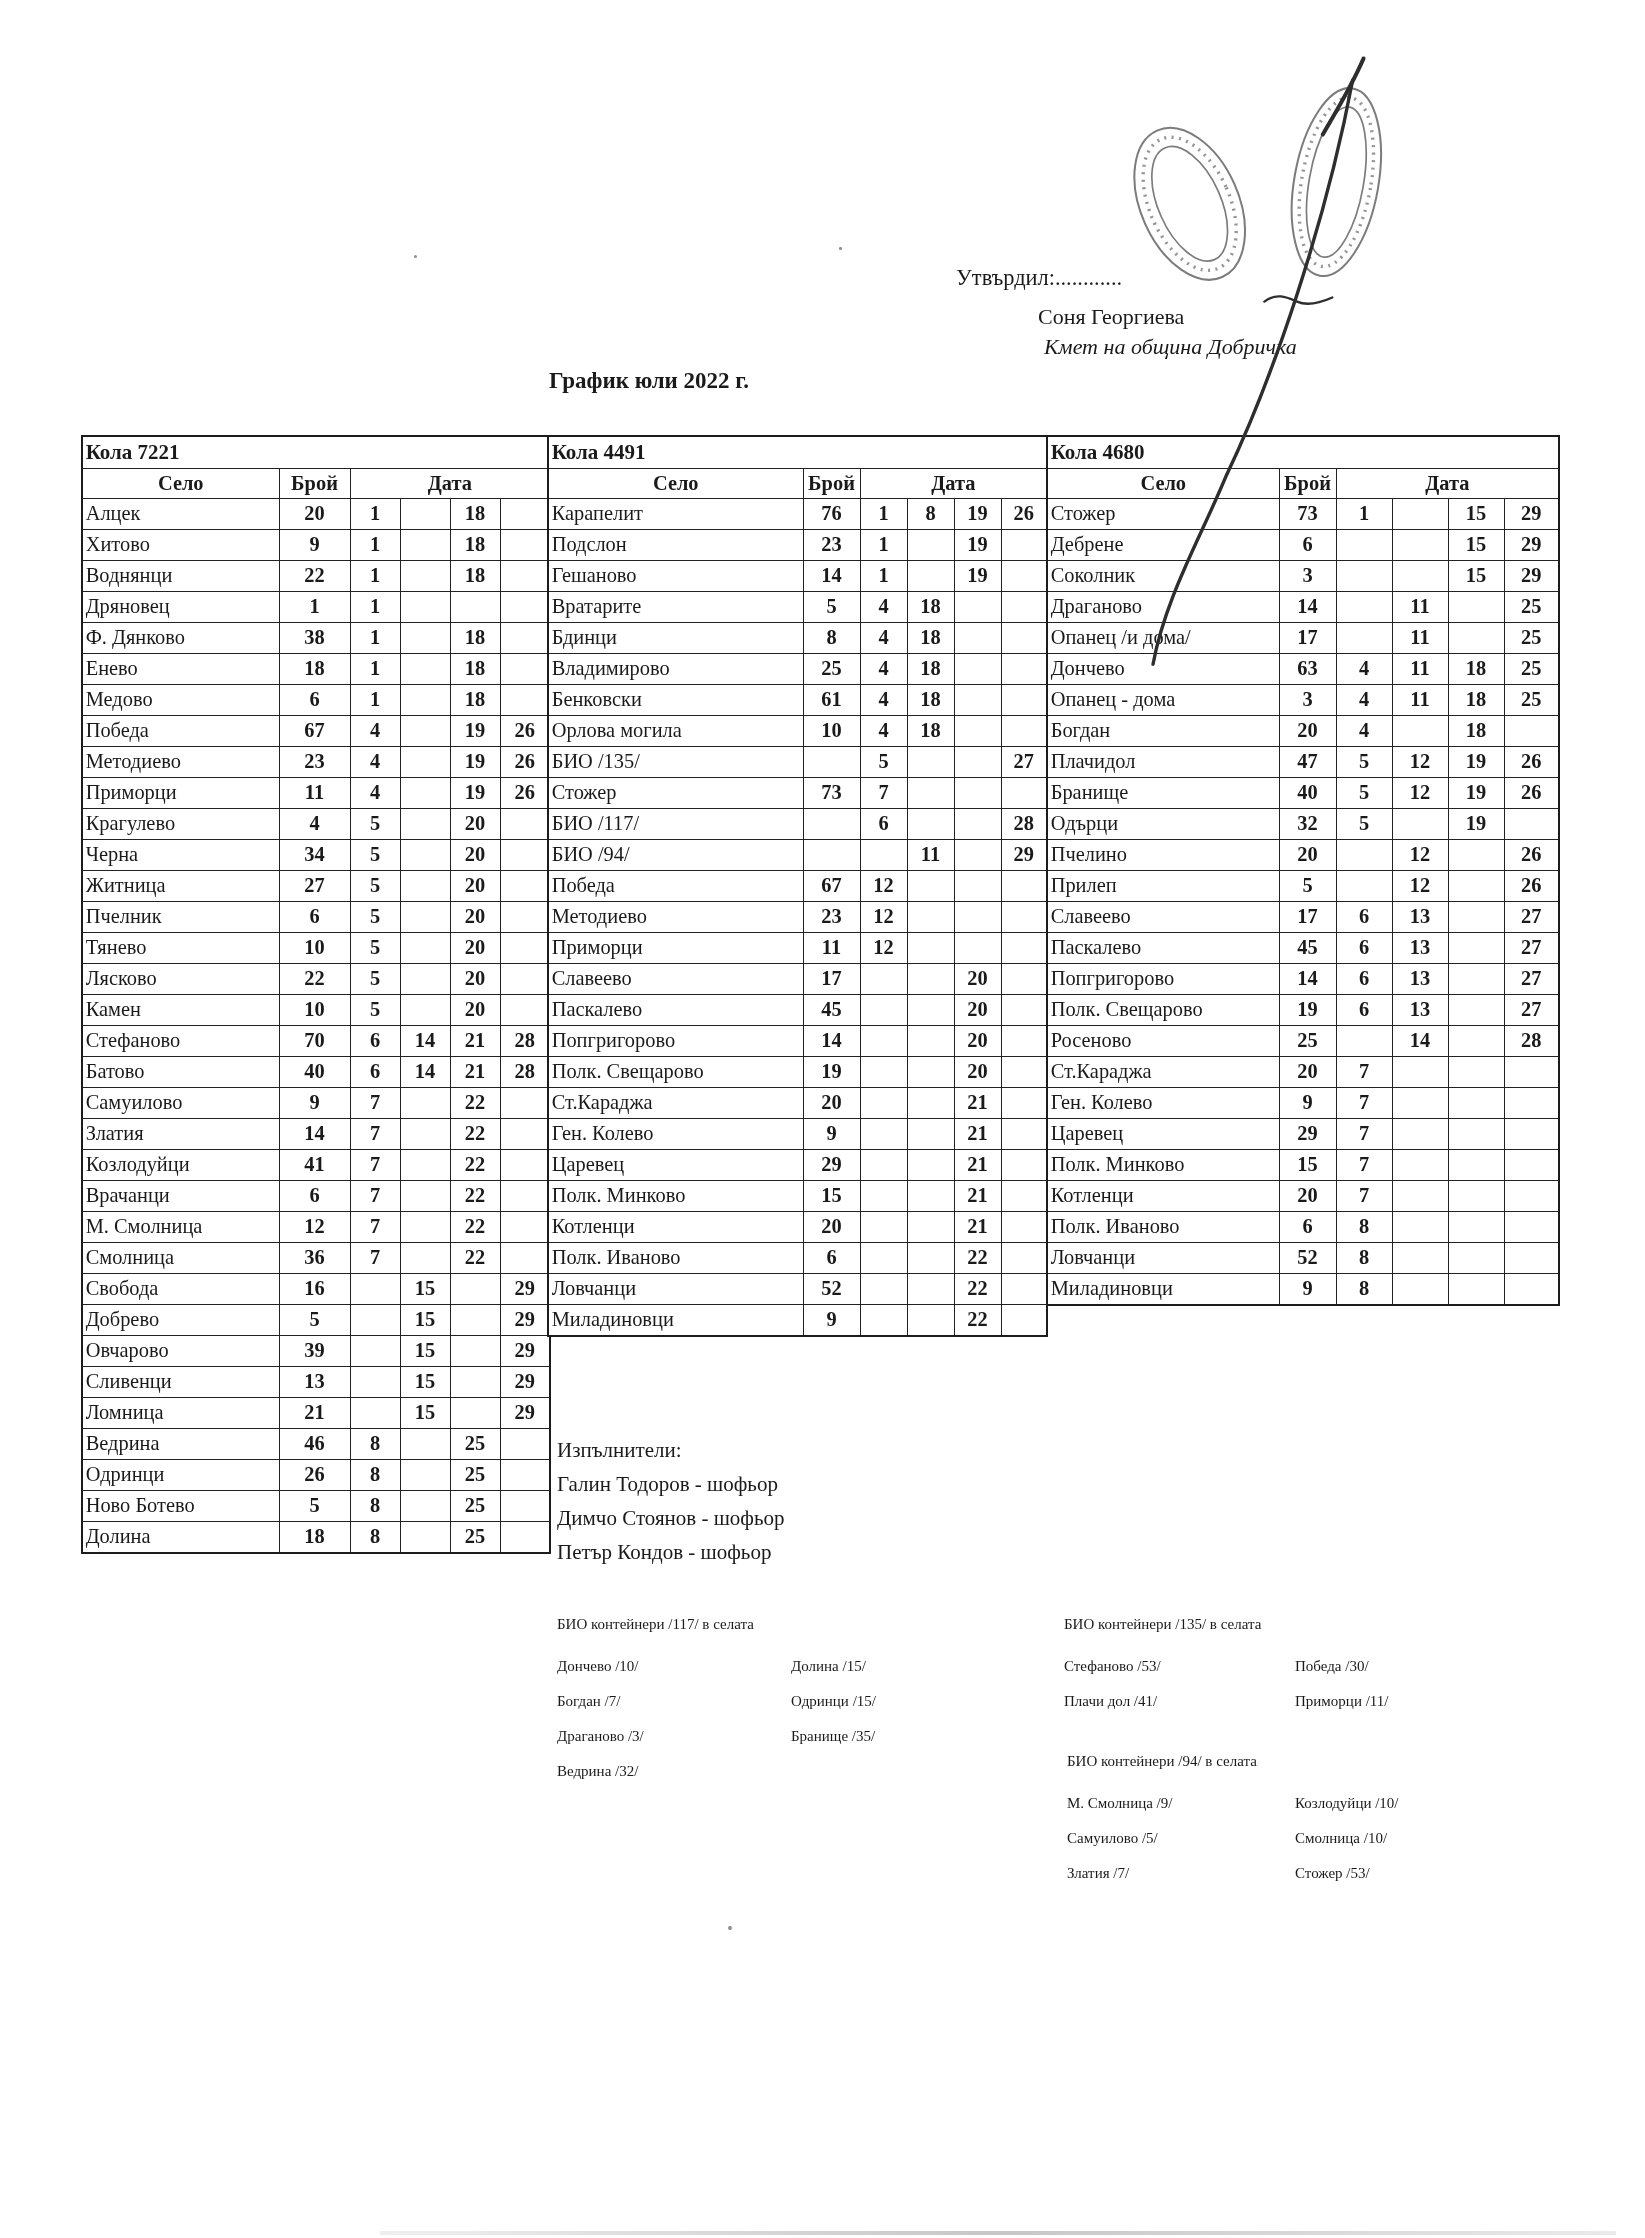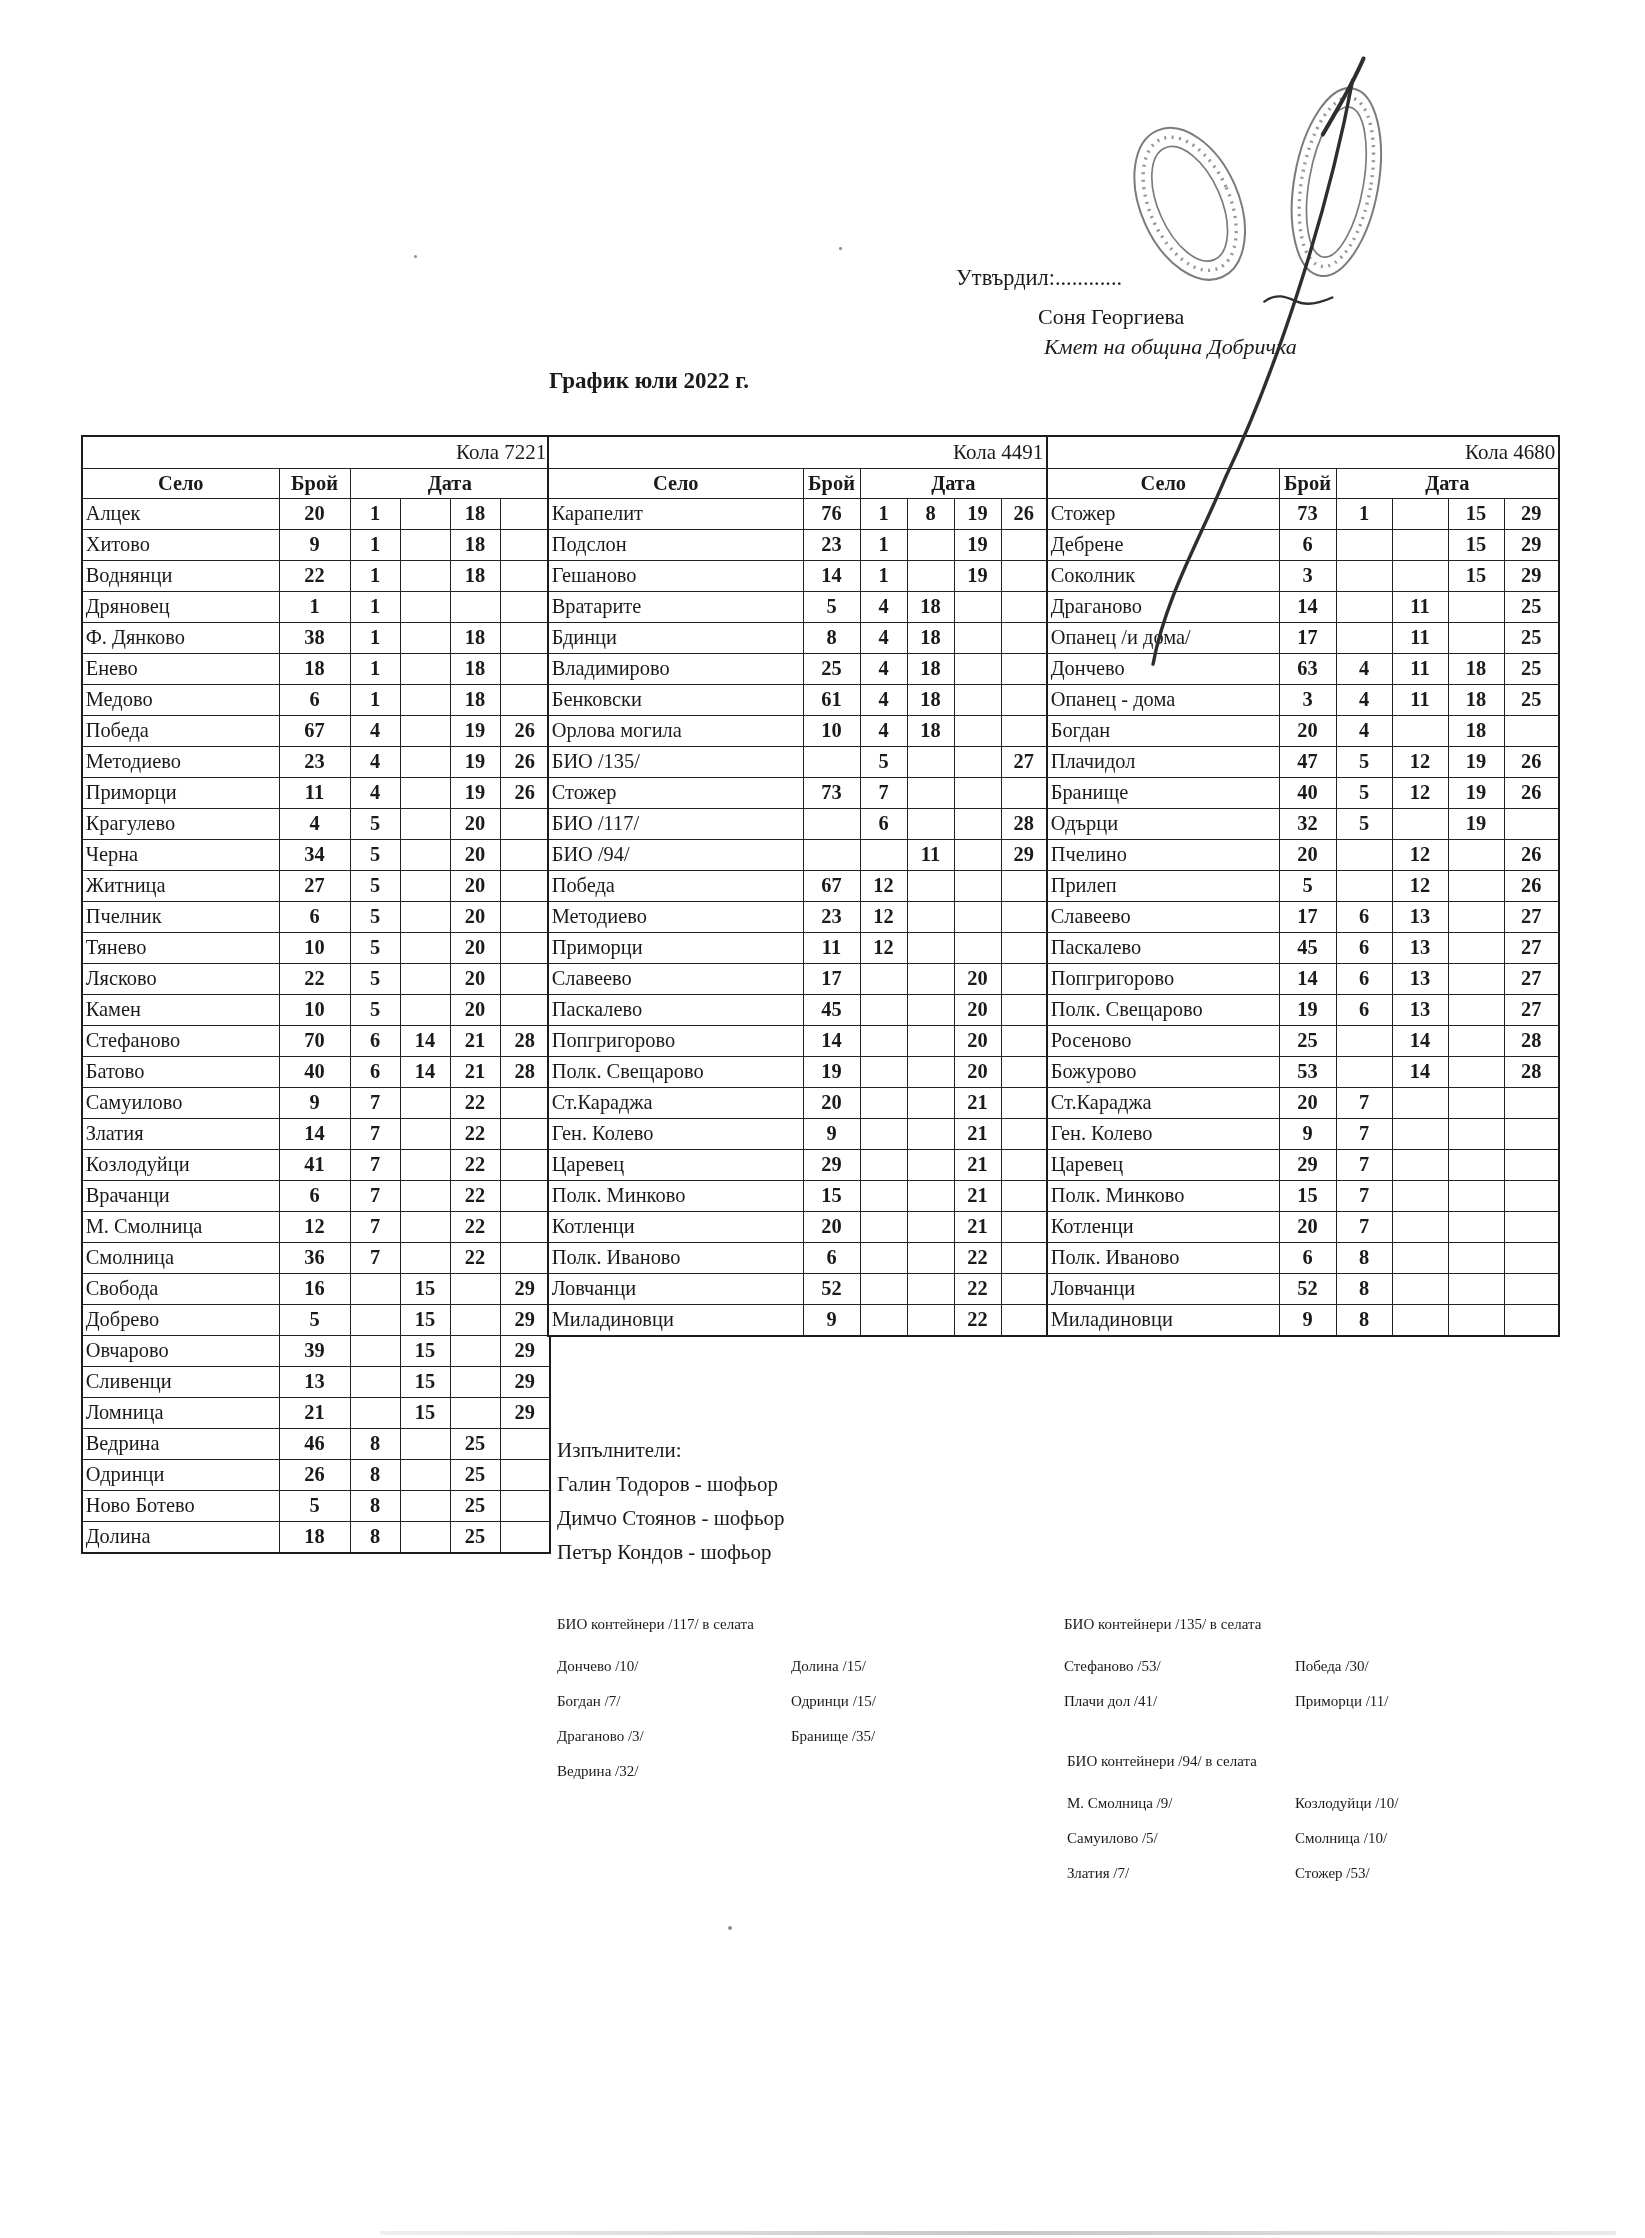--- a/index.html
+++ b/index.html
@@ -26,21 +26,21 @@
   }
   table.sched th, table.sched td{
     border:1.4px solid #222;
     height:30px;
     padding:0 2.7px;
     vertical-align:middle;
     overflow:hidden;
     white-space:nowrap;
   }
   table.sched{border:2px solid #1c1c1c;}
-  tr.car-row th{height:31px;font-weight:normal;text-align:right;font-size:21px;}
+  tr.car-row th{height:31px;font-weight:bold;text-align:left;font-size:21px;}
   tr.hdr-row th{height:28.5px;font-weight:bold;text-align:center;font-size:20.4px;}
   td.c-village{text-align:left;padding-left:6.1px;}
   td.c-num{text-align:center;font-weight:bold;}
 
   .executors{left:557px;top:1416px;font-size:21px;margin-top:17px;}
   .executors .exec-heading{height:34px;line-height:34px;}
   .executors [data-list] div{height:34px;line-height:34px;}
 
   .bio-block{position:absolute;font-size:15px;}
   .bio-heading{height:30px;line-height:26px;margin-bottom:9.5px;}
@@ -749,28 +749,20 @@
           <td class="c-village">Полк. Свещарово</td>
           <td class="c-num">19</td>
           <td class="c-num">6</td>
           <td class="c-num">13</td>
           <td class="c-num"></td>
           <td class="c-num">27</td>
         </tr>
         <tr>
           <td class="c-village">Росеново</td>
           <td class="c-num">25</td>
-          <td class="c-num"></td>
-          <td class="c-num">14</td>
-          <td class="c-num"></td>
-          <td class="c-num">28</td>
-        </tr>
-        <tr>
-          <td class="c-village">Божурово</td>
-          <td class="c-num">53</td>
           <td class="c-num"></td>
           <td class="c-num">14</td>
           <td class="c-num"></td>
           <td class="c-num">28</td>
         </tr>
         <tr>
           <td class="c-village">Ст.Караджа</td>
           <td class="c-num">20</td>
           <td class="c-num">7</td>
           <td class="c-num"></td>

